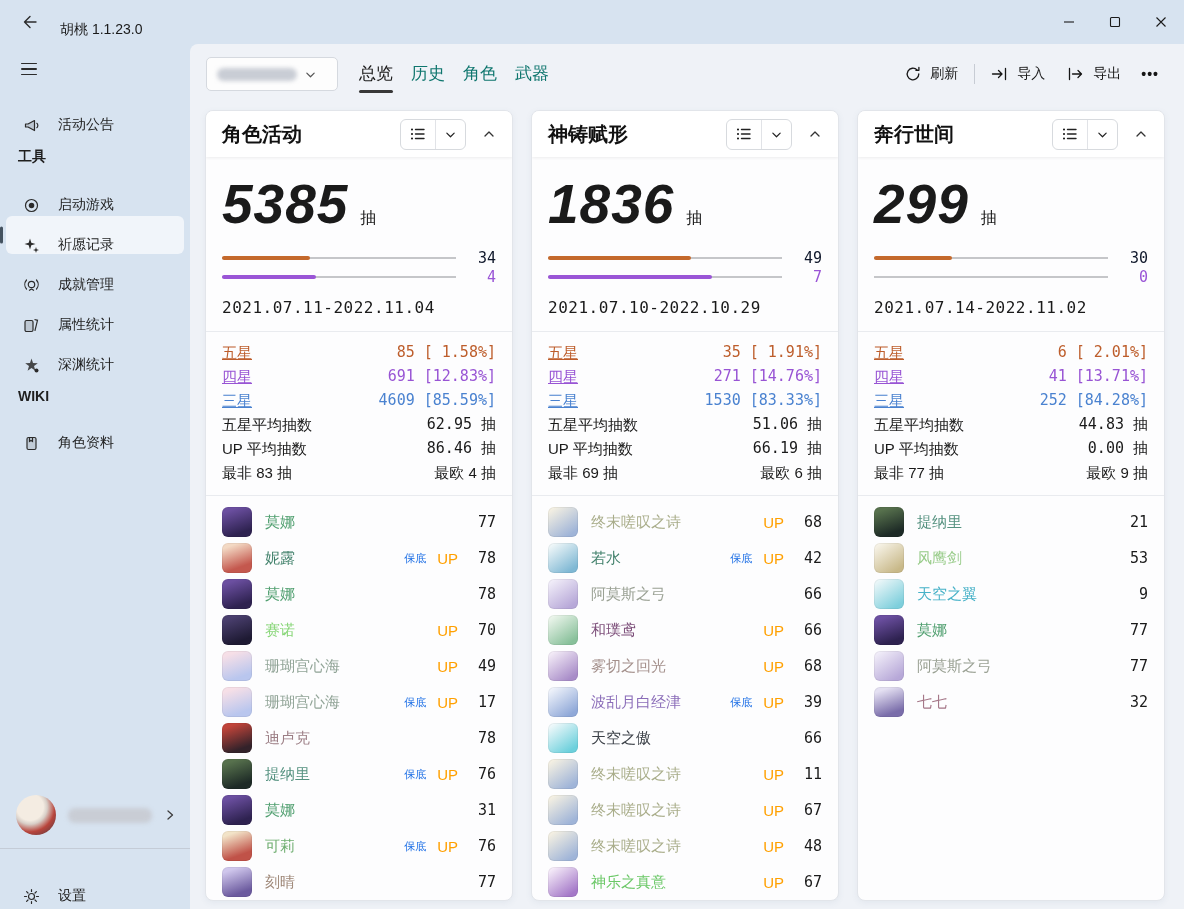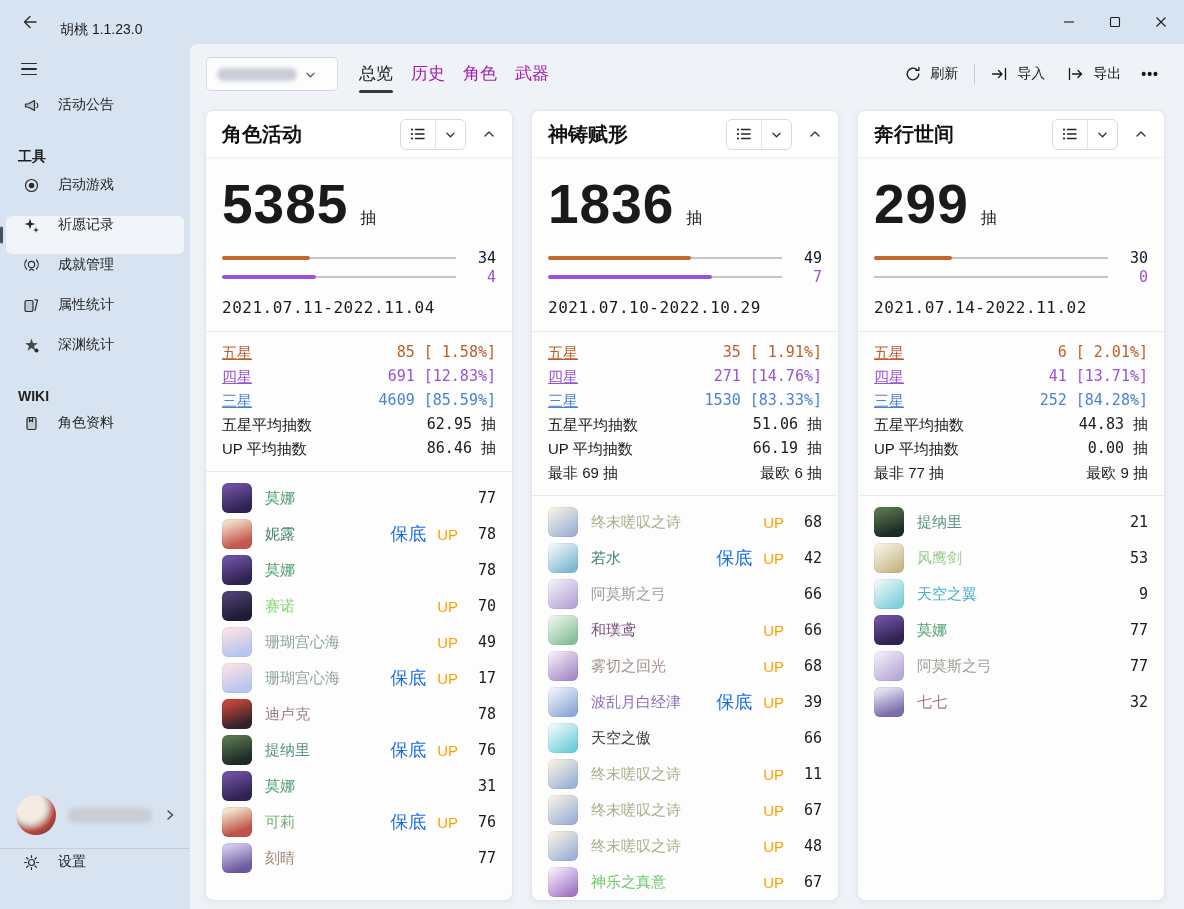--- a/index.html
+++ b/index.html
@@ -21,21 +21,21 @@
   .win-btn { width:46px; height:44px; border:none; background:transparent; display:flex;
     align-items:center; justify-content:center; color:#1a1a1a; cursor:pointer; }
 
   
   .sidebar { position:absolute; left:0; top:44px; bottom:0; width:190px; display:flex; flex-direction:column; }
   .hamburger { width:34px; height:34px; margin:8px 0 8px 12px; border:none; background:transparent;
     border-radius:5px; display:flex; flex-direction:column; justify-content:center; gap:4px; align-items:center; cursor:pointer; }
   .hamburger i { display:block; width:16px; height:1.6px; background:#2b2b2b; border-radius:1px; }
   .nav-header { padding:12px 0 8px 18px; font-size:14px; font-weight:bold; color:#1f1f1f; }
   .nav-item { position:relative; height:38px; margin:2px 6px; border-radius:6px; display:flex;
-    align-items:flex-start; padding-left:16px; gap:18px; font-size:14px; color:#1f1f1f; cursor:pointer; }
+    align-items:flex-end; padding-left:16px; gap:18px; font-size:14px; color:#1f1f1f; cursor:pointer; }
   .nav-item.selected { background:rgba(255,255,255,0.65); }
   .nav-item .accent { display:none; position:absolute; left:-6px; top:50%; transform:translateY(-50%);
     width:3px; height:17px; border-radius:2px; background:#44525f; }
   .nav-item.selected .accent { display:block; }
   .nav-icon { width:18px; height:18px; display:flex; align-items:center; justify-content:center; color:#2b2b2b; flex:none; }
   .sidebar-bottom { margin-top:auto; }
   .user-row { display:flex; align-items:center; height:58px; padding:0 14px 0 16px; gap:12px; cursor:pointer; }
   .avatar { width:40px; height:40px; border-radius:50%; flex:none;
     background:radial-gradient(circle at 35% 30%, #f4ece2 0 35%, #d8cfc8 45%, #b8453c 65%, #3c3640 100%); }
   .redacted { background:#c9cdd5; border-radius:7px; filter:blur(2px); }
@@ -46,21 +46,21 @@
 
   
   .content { position:absolute; left:190px; top:44px; right:0; bottom:0;
     background:#eff2f7; border-top-left-radius:8px; }
   .topbar { display:flex; align-items:center; height:52px; padding:8px 16px 0 16px; }
   .account-dd { width:132px; height:34px; background:#fdfdfd; border:1px solid #d5d9df; border-radius:5px;
     display:flex; align-items:center; padding:0 10px; gap:8px; cursor:pointer; }
   .account-pill { width:80px; height:13px; }
   .account-dd svg { margin-left:auto; color:#555; }
   .tabs { display:flex; margin-left:12px; }
-  .tab { position:relative; border:none; background:transparent; font-size:17px; color:#a21caf;
+  .tab { position:relative; border:none; background:transparent; font-size:17px; color:#0f766e;
     padding:8px 9px 10px; cursor:pointer; font-family:inherit; }
   .tab.active { color:#161616; }
   .tab.active::after { content:""; position:absolute; left:9px; right:9px; bottom:2px; height:3px;
     border-radius:2px; background:#383838; }
   .topbar-actions { margin-left:auto; display:flex; align-items:center; }
   .action-btn { display:flex; align-items:center; gap:9px; border:none; background:transparent;
     font-size:14px; color:#161616; padding:7px 11px; border-radius:5px; cursor:pointer; font-family:inherit; }
   .action-sep { width:1px; height:20px; background:#c7ccd4; margin:0 5px; }
   .more-btn { letter-spacing:1px; font-weight:bold; padding:7px 9px; }
 
@@ -76,42 +76,42 @@
     border-radius:6px; overflow:hidden; cursor:pointer; }
   .split-seg { display:flex; align-items:center; justify-content:center; color:#222; }
   .split-seg.list { width:34px; }
   .split-seg.drop { width:29px; }
   .split-div { width:1px; background:#e1e3e7; }
   .collapse-btn { width:26px; height:26px; border:none; background:transparent; color:#333;
     display:flex; align-items:center; justify-content:center; cursor:pointer; border-radius:4px; }
 
   .card-body { flex:1; display:flex; flex-direction:column; padding:10px 16px 0; overflow:hidden; }
   .total-row { display:flex; align-items:baseline; gap:12px; margin:6px 0 12px; }
-  .total-num { font-size:55px; font-weight:600; line-height:1.15; letter-spacing:1px; }
+  .total-num { font-size:55px; font-weight:600; line-height:1.15; letter-spacing:1px;font-style:italic; }
   .total-unit { font-size:16px; }
   .bar-row { display:flex; align-items:center; gap:12px; height:19px; }
   .bar { flex:1; position:relative; height:8px; }
   .bar .track { position:absolute; left:0; right:0; top:50%; height:1px; background:#8d8f93; transform:translateY(-50%); }
   .bar .fill { position:absolute; left:0; top:50%; transform:translateY(-50%); height:4px; border-radius:2px; }
   .fill.orange { background:#c4692c; } .bar-val.orange { color:#0f172a; }
   .fill.purple { background:#9a55d6; } .bar-val.purple { color:#9a55d6; }
   .bar-val { width:28px; text-align:right; font-size:15px; }
   .card-date { font-size:16px; margin:12px 0 14px; letter-spacing:.5px; }
   .card-sep { flex:none; height:1px; background:#e9ebef; margin:0 -16px; }
   .stats { padding:10px 0 12px; display:flex; flex-direction:column; gap:3px; }
   .stat-row { display:flex; justify-content:space-between; align-items:center; font-size:15px; line-height:21px; }
   .stat-link { text-decoration:underline; cursor:pointer; }
   .c-five { color:#bd5d2b; } .c-four { color:#9854d4; } .c-three { color:#4a82d0; }
   .stat-val { font-size:15px; }
   .items { padding-top:8px; overflow:hidden; }
   .item-row { display:flex; align-items:center; height:36px; gap:13px; }
   .item-icon { width:30px; height:30px; border-radius:6px; flex:none; box-shadow:inset 0 0 0 1px rgba(0,0,0,.05); }
   .item-name { font-size:15px; white-space:nowrap; }
   .item-right { margin-left:auto; display:flex; align-items:center; gap:11px; }
-  .badge-baodi { color:#1a6de5; font-size:18px; }
+  .badge-baodi { color:#1a6de5; font-size:11px; }
   .badge-up { color:#ffa000; font-size:15px; }
   .item-count { font-size:15px; color:#1a1a1a; min-width:27px; text-align:right; }
   svg { display:block; }
 </style>
 </head>
 <body>
 
 <div class="window">
 
   <div class="titlebar">
@@ -427,20 +427,24 @@
                 <span class="stat-val mono c-three">4609 [85.59%]</span>
               </div>
               <div class="stat-row">
                 <span>五星平均抽数</span>
                 <span class="stat-val mono">62.95 抽</span>
               </div>
               <div class="stat-row">
                 <span>UP 平均抽数</span>
                 <span class="stat-val mono">86.46 抽</span>
               </div>
+              <div class="stat-row">
+                <span>最非 83 抽</span>
+                <span>最欧 4 抽</span>
+              </div>
             </div>
 
             <div class="card-sep"></div>
 
             <div class="items">
 
                 <div class="item-row">
                   <span class="item-icon" style="background: linear-gradient(160deg, rgb(107, 79, 160) 15%, rgb(46, 34, 80) 80%);"></span>
                   <span class="item-name" style="color: rgb(82, 160, 113);">莫娜</span>
                   <span class="item-right">

